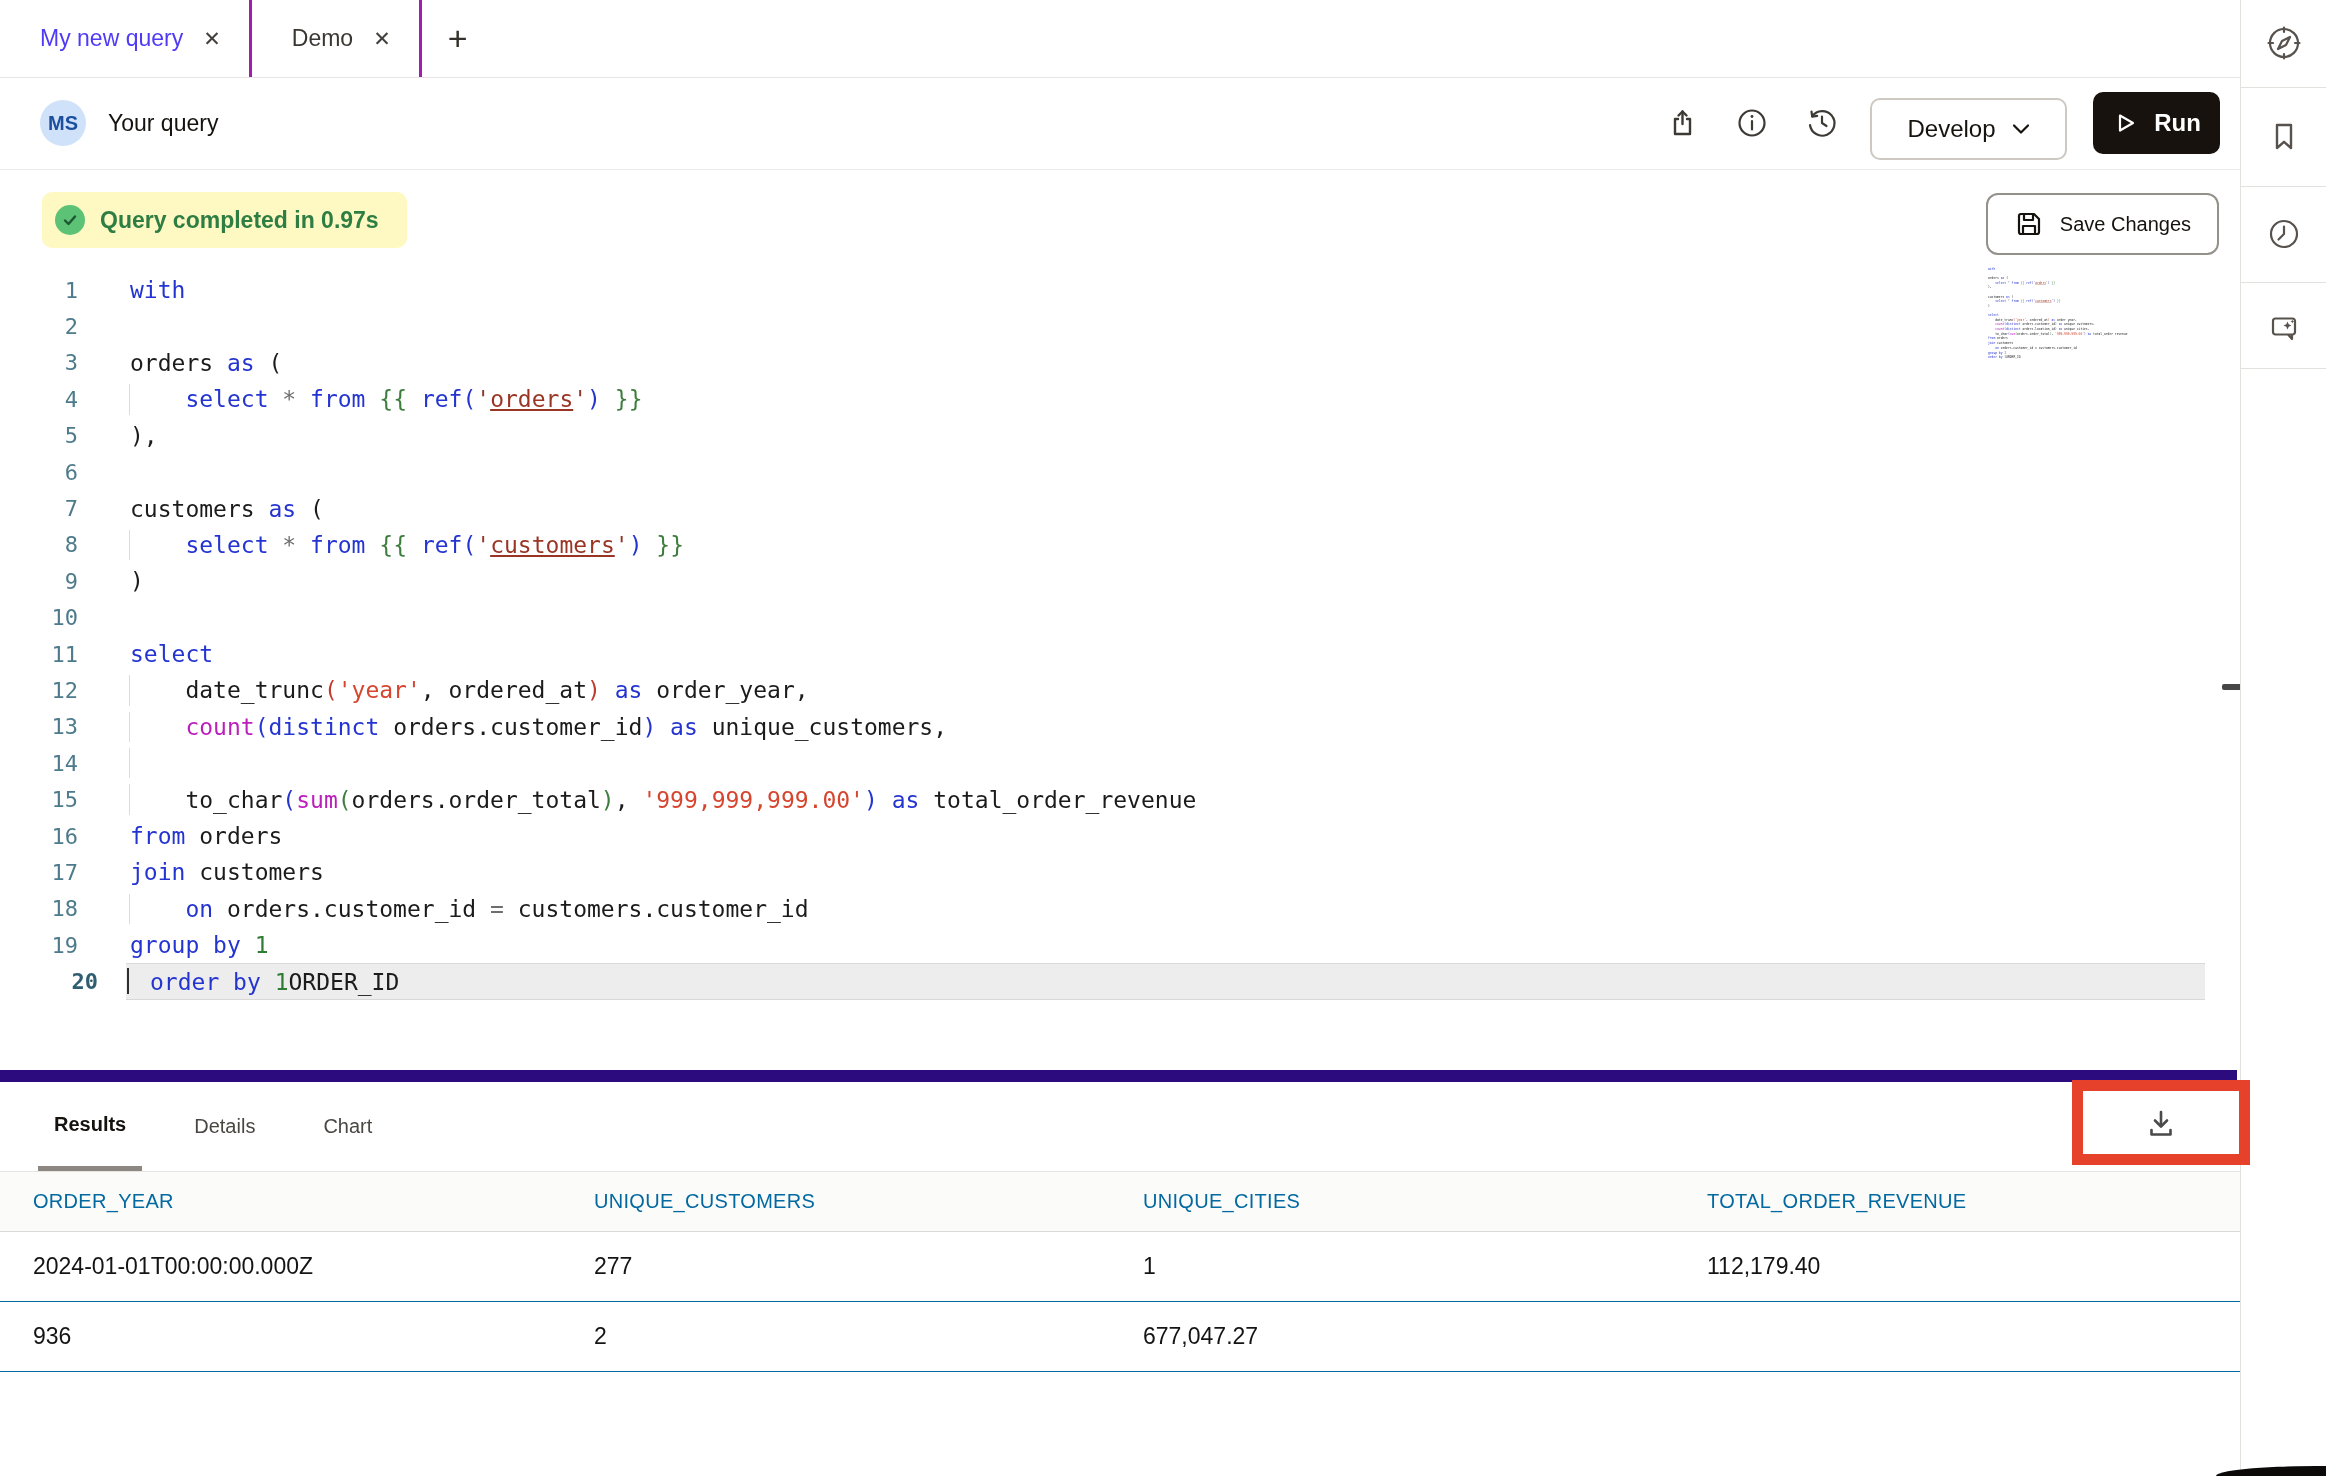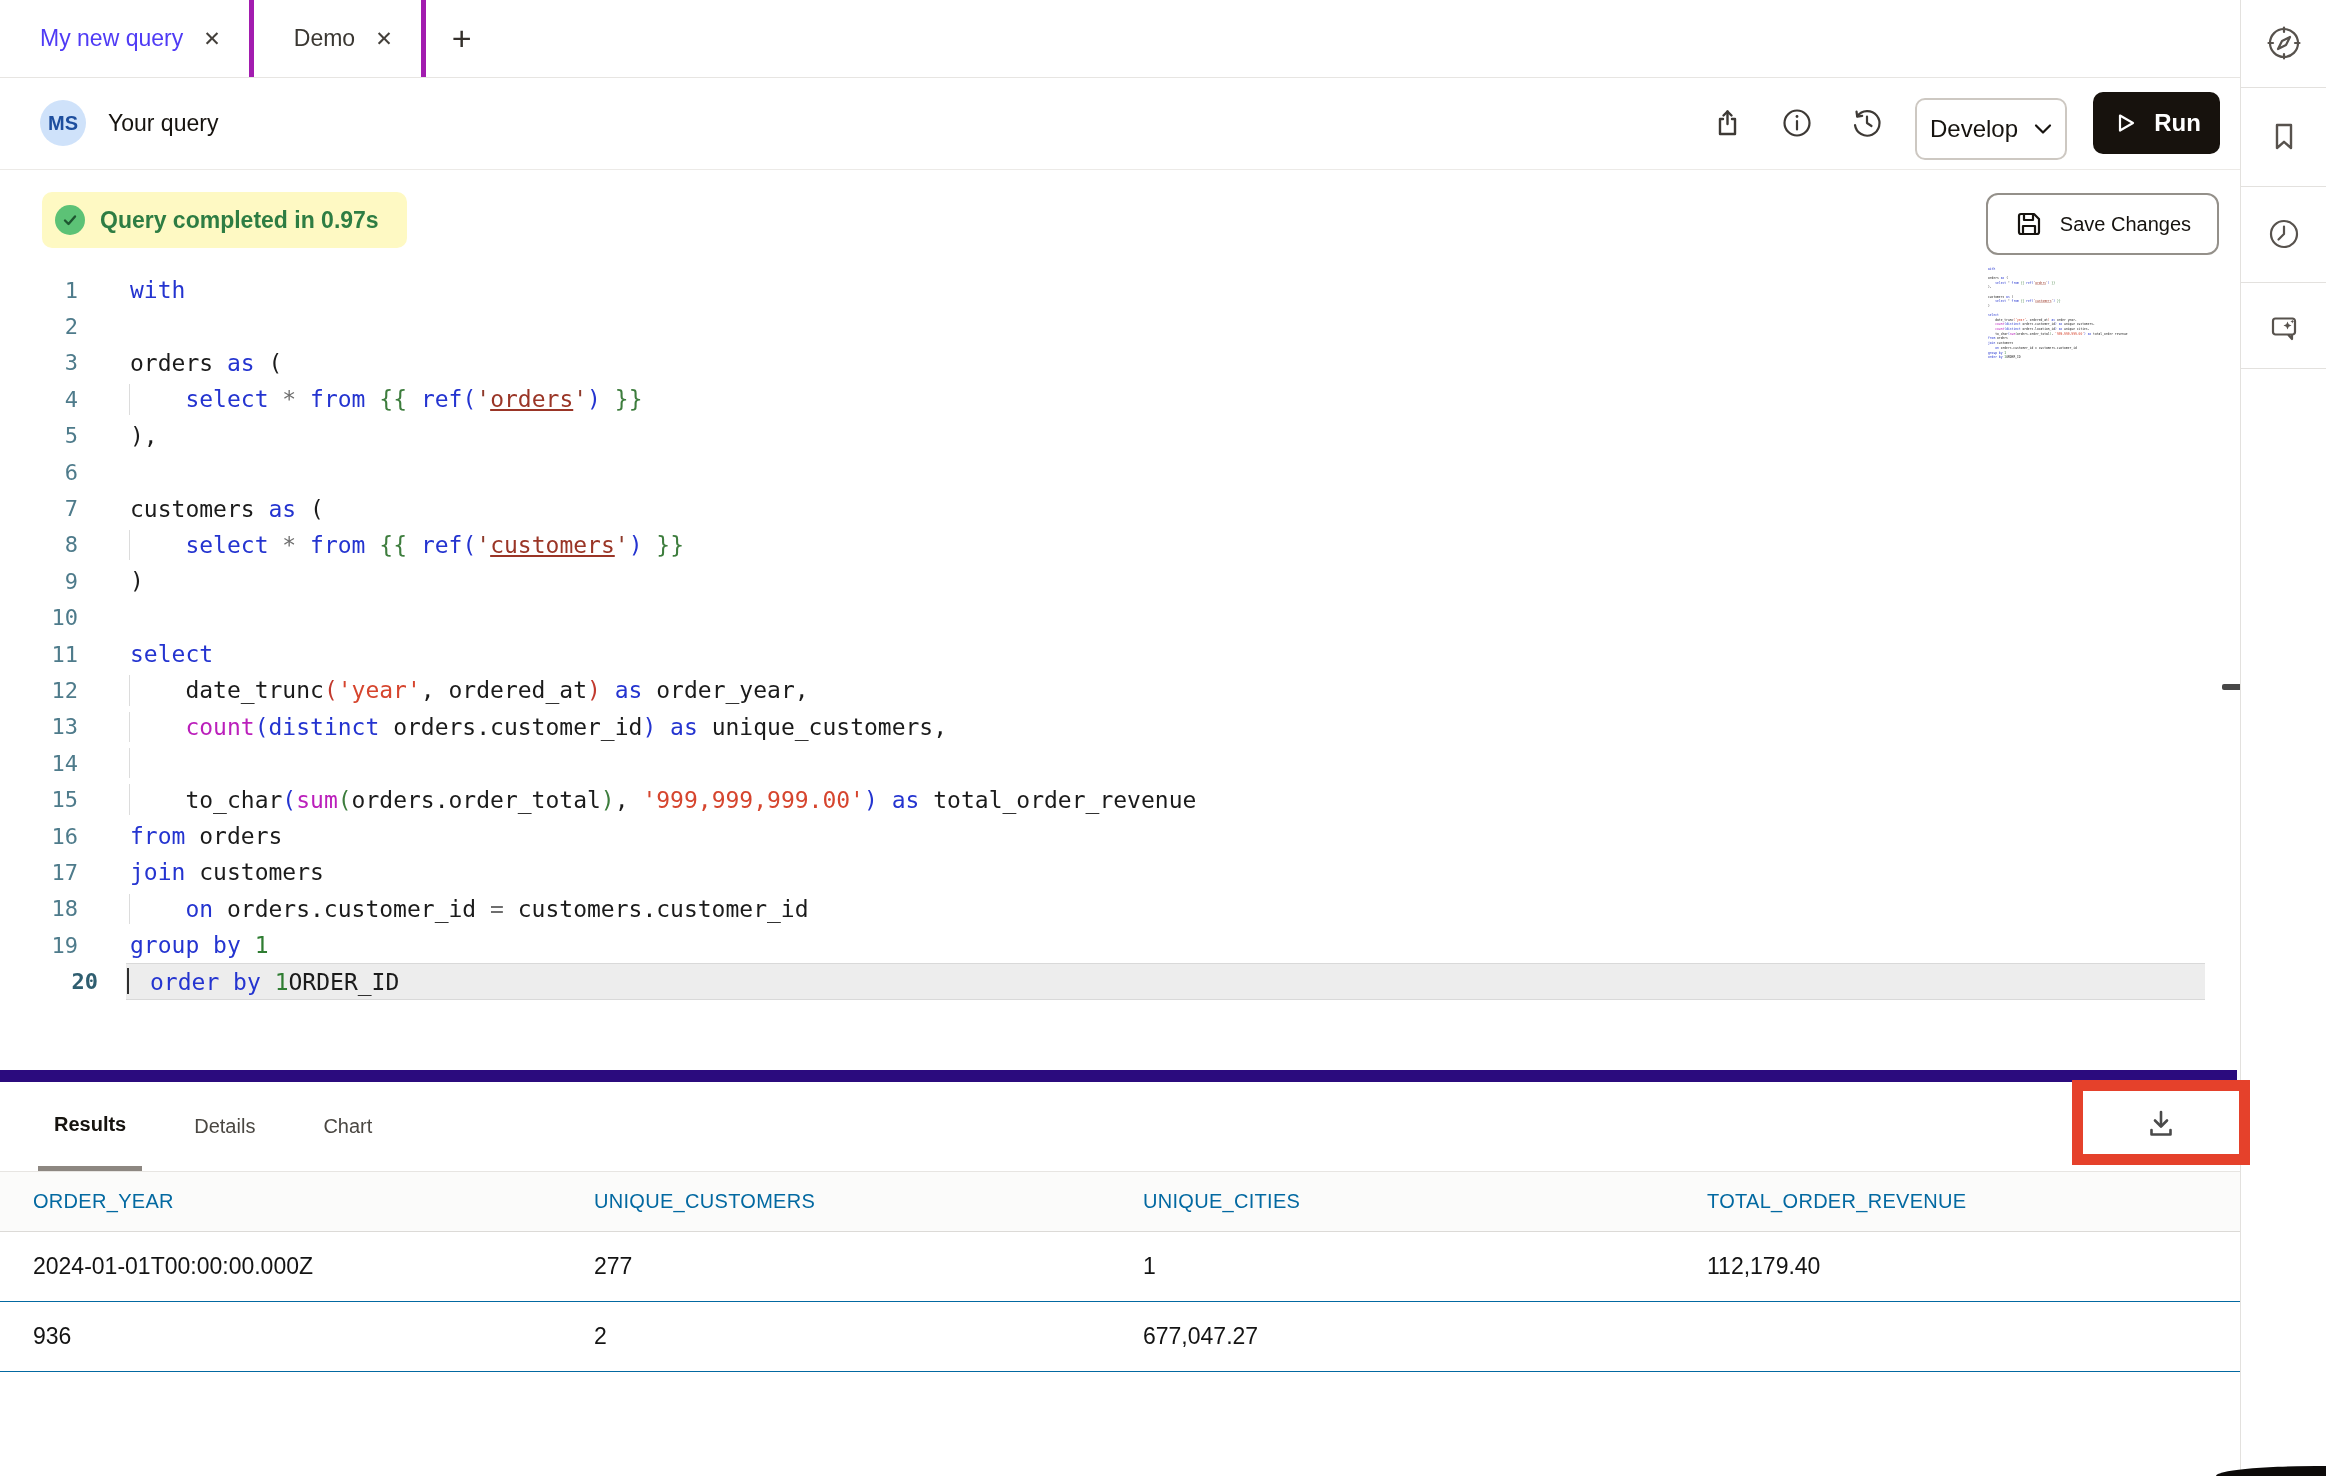--- a/index.html
+++ b/index.html
@@ -1,35 +1,35 @@
 <!DOCTYPE html>
 <html><head>
 <meta charset="utf-8">
 <style>
   html,body{margin:0;padding:0;background:#fff;}
   #app{position:relative;width:2326px;height:1476px;background:#fff;overflow:hidden;
        font-family:"Liberation Sans",sans-serif;color:#16130f;}
 
   
   #tab-bar{position:absolute;left:0;top:0;width:2240px;height:77px;border-bottom:1px solid #e7e5e2;display:flex;align-items:stretch;}
-  .tab{display:flex;align-items:center;gap:20px;padding:0 28px 0 40px;border-right:5px solid #a21caf;cursor:pointer;}
+  .tab{display:flex;align-items:center;gap:20px;padding:0 28px 0 40px;border-right:3px solid #a21caf;cursor:pointer;}
   .tab-label{font-size:23px;color:#3a3732;}
   .tab.active .tab-label{color:#4f3bf5;}
   .tab-close{font-size:21px;color:#44403b;line-height:1;}
   #new-tab{display:flex;align-items:center;padding:0 26px;font-size:34px;font-weight:300;color:#34302b;cursor:pointer;}
 
   
   #header{position:absolute;left:0;top:77px;width:2240px;height:93px;border-bottom:1px solid #eceae7;display:flex;align-items:center;justify-content:space-between;padding:0 20px 0 40px;box-sizing:border-box;}
   #header .left{display:flex;align-items:center;gap:22px;}
   #avatar{width:46px;height:46px;border-radius:50%;background:#cfe2fa;color:#1d4e9e;font-weight:700;font-size:20px;display:flex;align-items:center;justify-content:center;}
   #query-title{font-size:23px;font-weight:500;color:#16130f;}
   #header .right{display:flex;align-items:center;gap:26px;}
   .icon-btn{width:44px;height:44px;display:flex;align-items:center;justify-content:center;cursor:pointer;}
   .btn{display:flex;align-items:center;justify-content:center;gap:16px;height:62px;border-radius:10px;box-sizing:border-box;cursor:pointer;font-size:24px;}
-  #develop-btn{width:152px;border:2px solid #cdc8c2;color:#16130f;font-weight:500;margin-top:12px;}
+  #develop-btn{width:197px;border:2px solid #cdc8c2;color:#16130f;font-weight:500;margin-top:12px;}
   #run-btn{width:127px;background:#17120d;color:#fff;font-weight:600;}
 
   
   #editor-panel{position:absolute;left:0;top:170px;width:2240px;height:900px;}
   #status-badge{position:absolute;left:42px;top:22px;height:56px;border-radius:10px;background:#fef9c3;display:flex;align-items:center;gap:15px;padding:0 28px 0 13px;}
   #status-badge .check-circle{width:30px;height:30px;border-radius:50%;background:#5cc276;display:flex;align-items:center;justify-content:center;}
   #status-text{font-size:23px;font-weight:600;color:#2e7d43;}
   #save-btn{position:absolute;right:21px;top:23px;height:62px;border:2px solid #94908a;border-radius:12px;display:flex;align-items:center;gap:16px;padding:0 26px;box-sizing:border-box;cursor:pointer;}
   #save-btn span{font-size:20px;font-weight:500;color:#16130f;}
 

